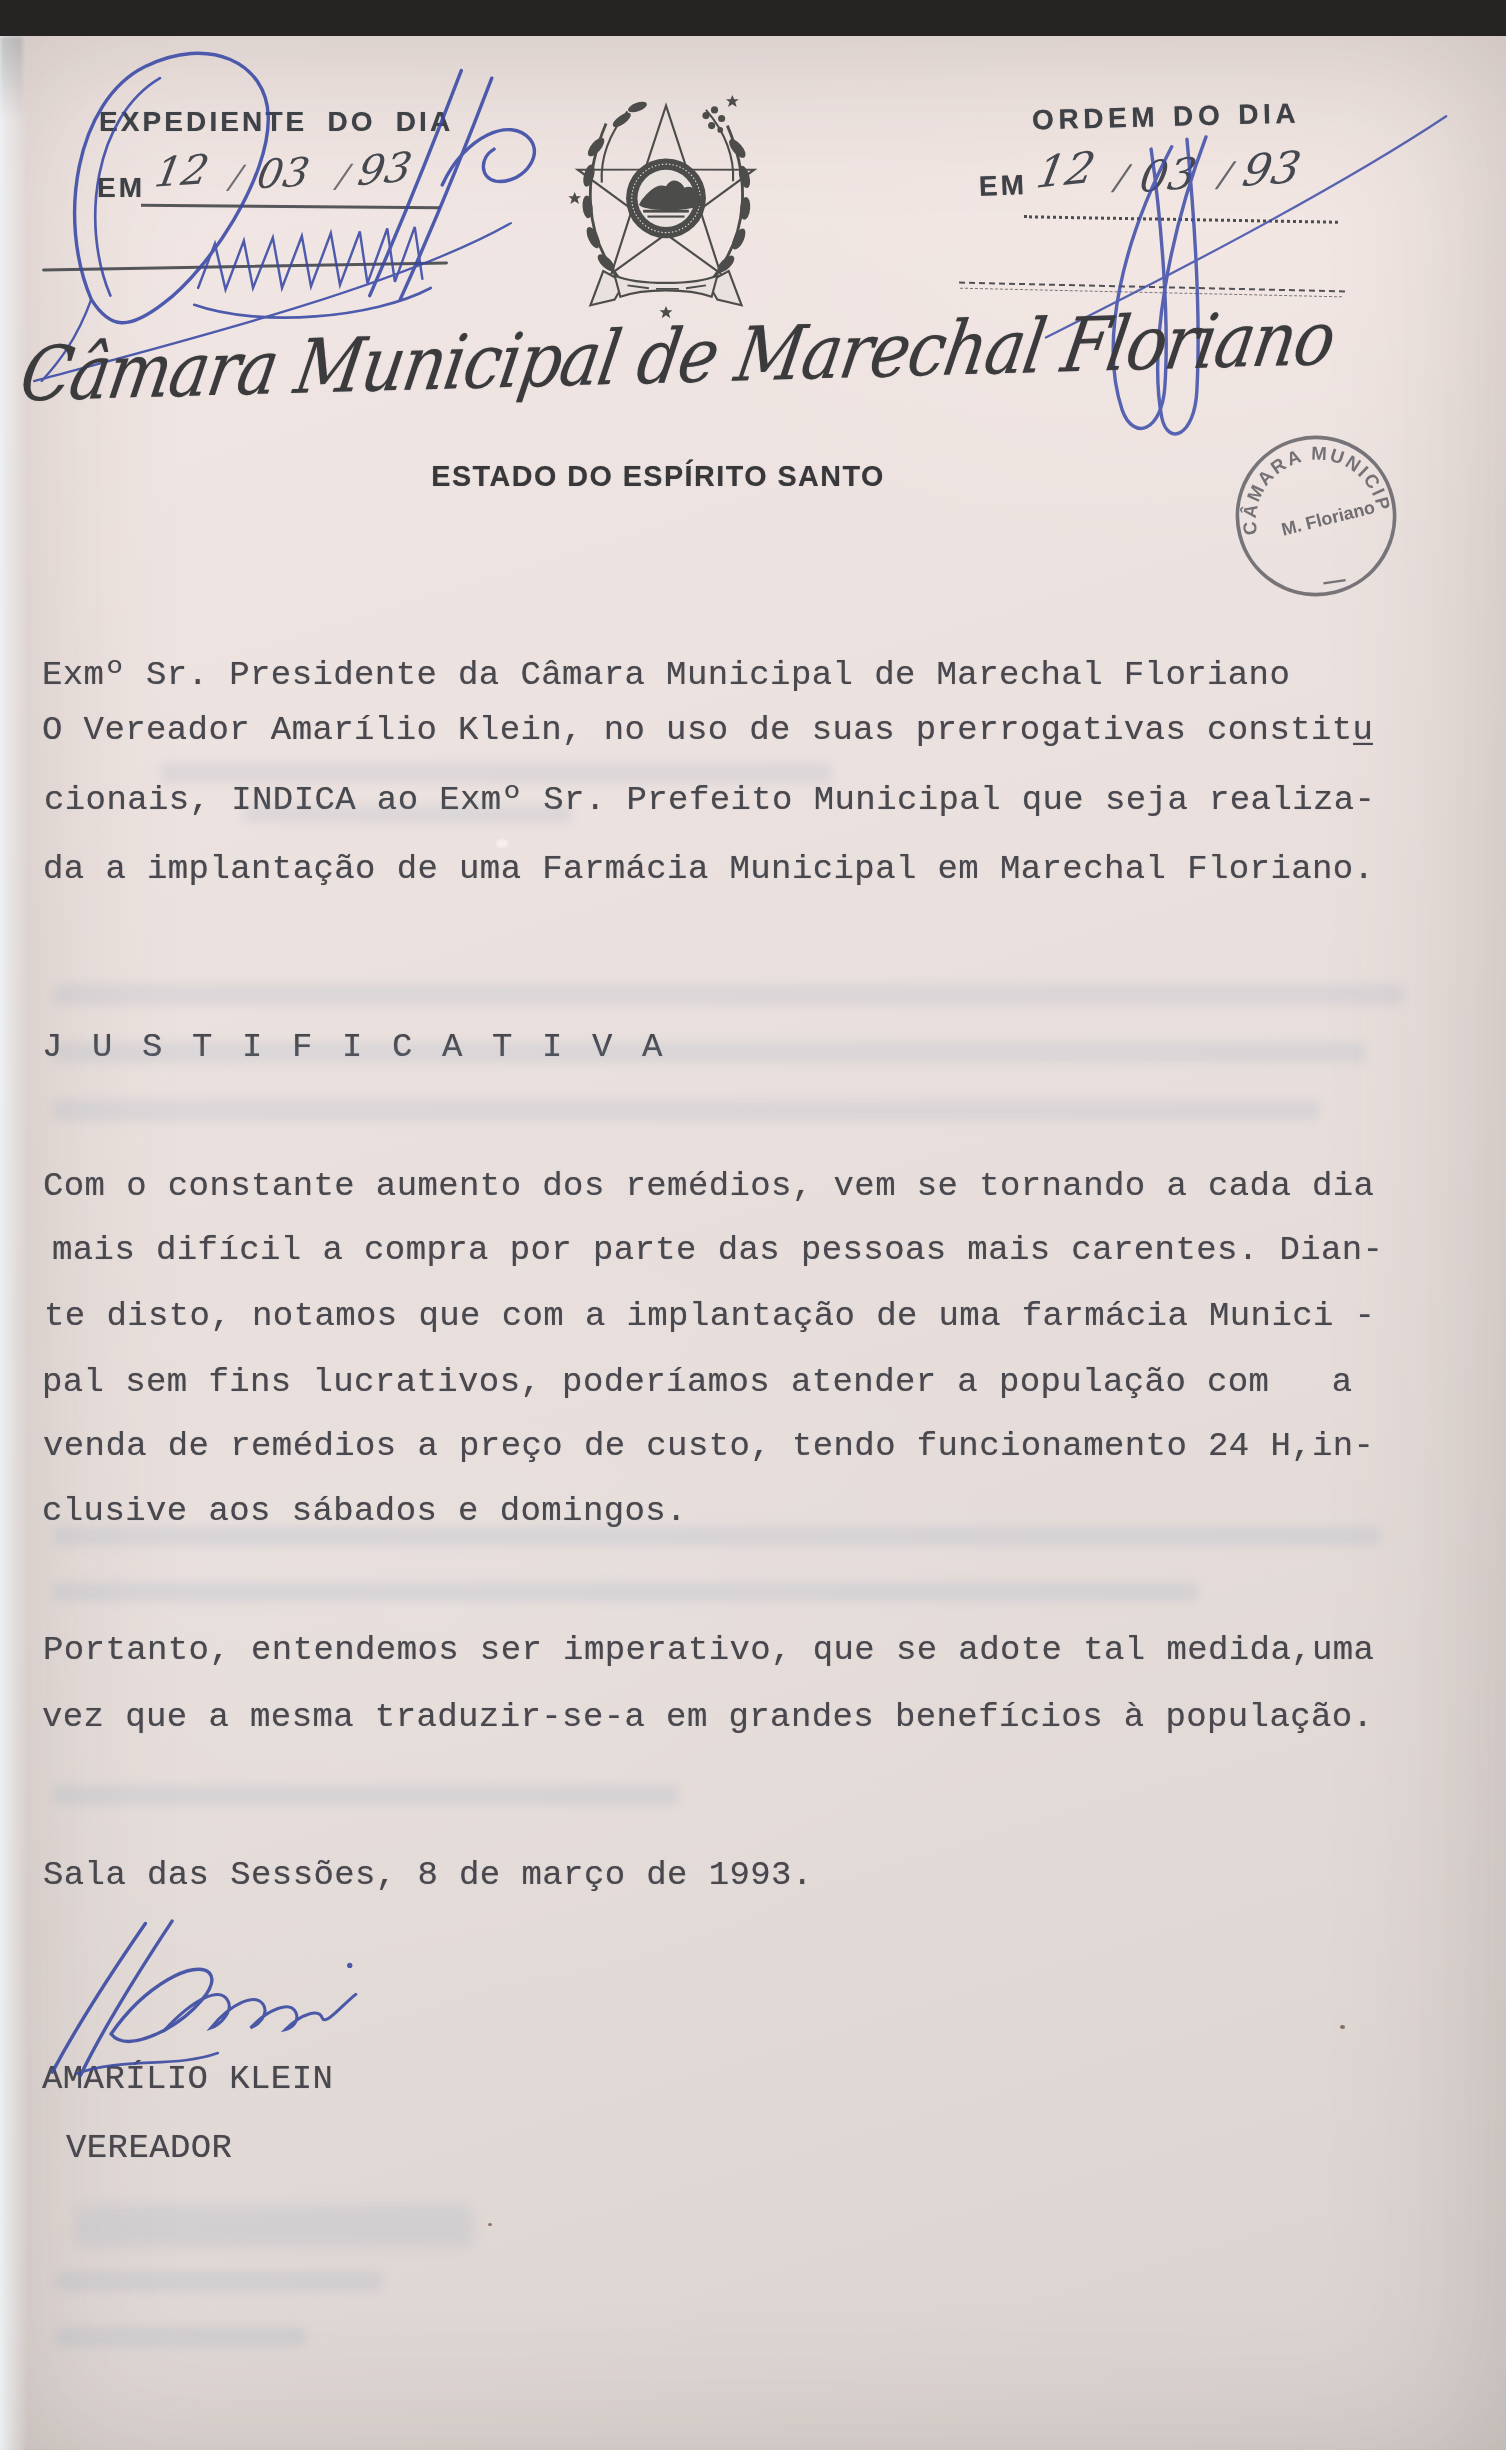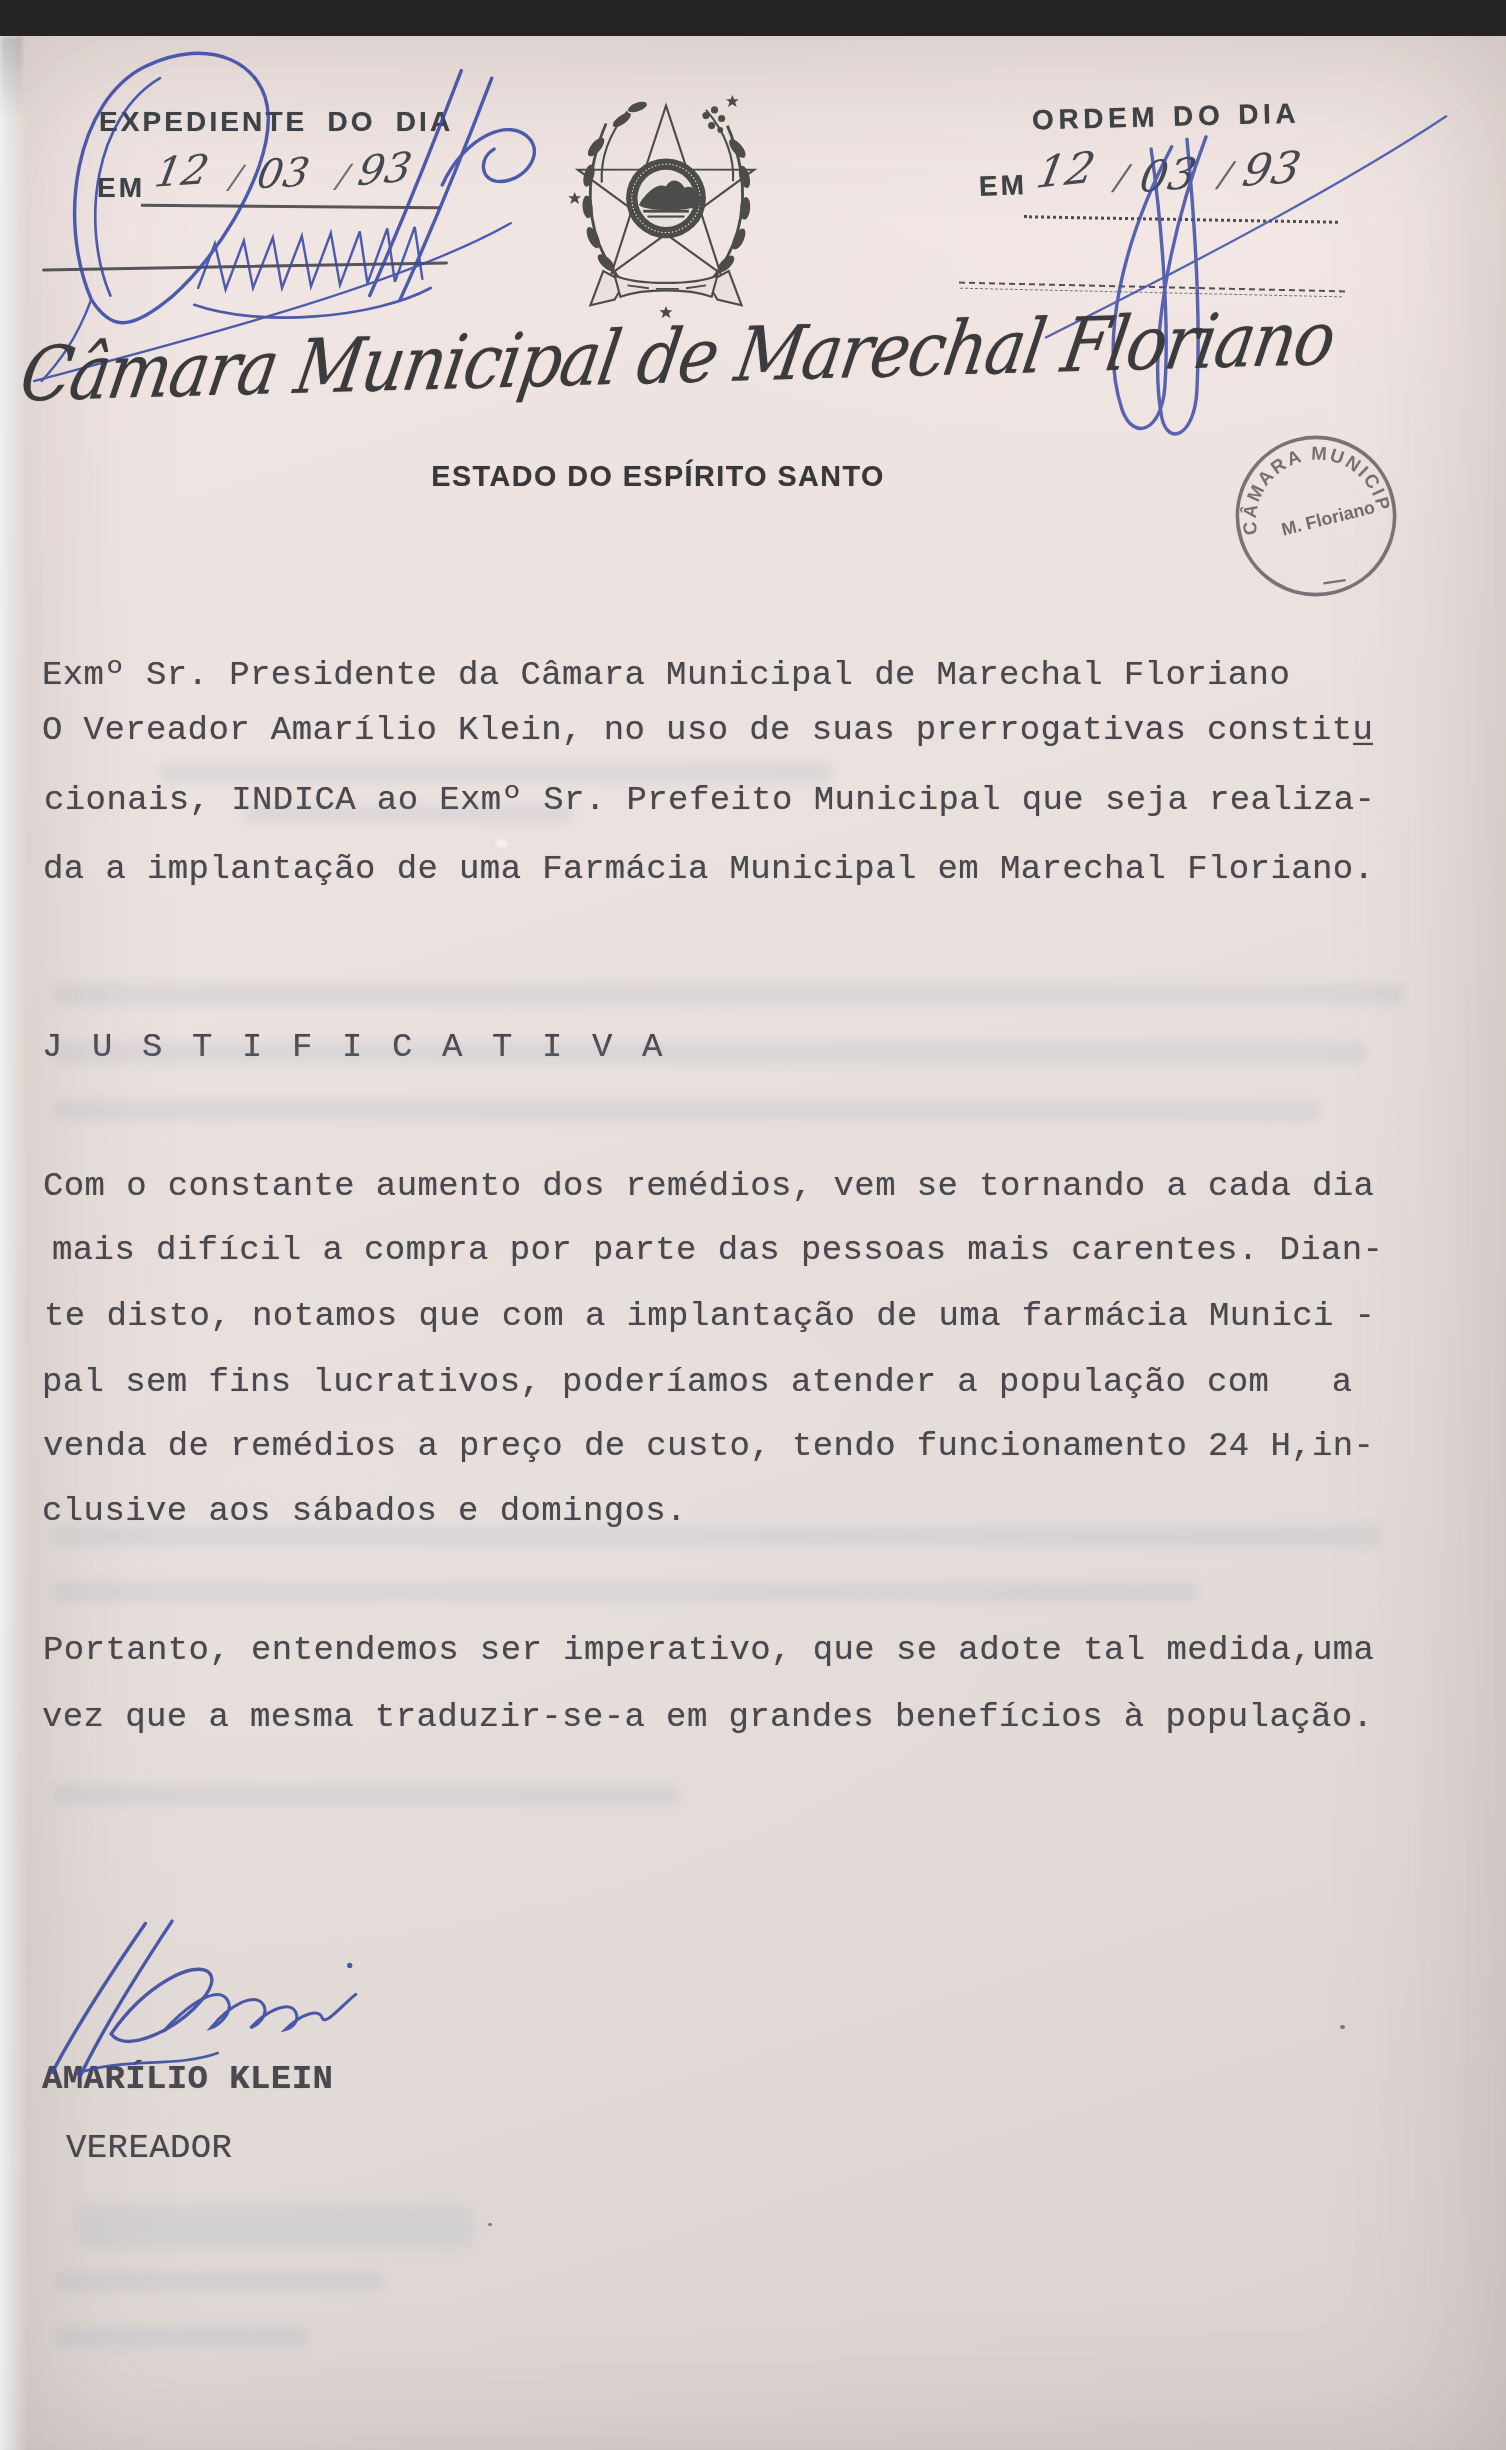--- a/index.html
+++ b/index.html
@@ -186,22 +186,23 @@
   <div class="typed" style="left:43px;top:1131px;">Com o constante aumento dos remédios, vem se tornando a cada dia</div>
   <div class="typed" style="left:52px;top:1195px;">mais difícil a compra por parte das pessoas mais carentes. Dian-</div>
   <div class="typed" style="left:44px;top:1261px;">te disto, notamos que com a implantação de uma farmácia Munici -</div>
   <div class="typed" style="left:42px;top:1327px;">pal sem fins lucrativos, poderíamos atender a população com   a</div>
   <div class="typed" style="left:43px;top:1391px;">venda de remédios a preço de custo, tendo funcionamento 24 H,in-</div>
   <div class="typed" style="left:42px;top:1456px;">clusive aos sábados e domingos.</div>
 
   <div class="typed" style="left:43px;top:1595px;">Portanto, entendemos ser imperativo, que se adote tal medida,uma</div>
   <div class="typed" style="left:42px;top:1662px;">vez que a mesma traduzir-se-a em grandes benefícios à população.</div>
 
-
-  <div class="typed" style="left:42px;top:2024px;font-weight:bold;text-align:center;">AMARÍLIO KLEIN</div>
+  <div class="typed" style="left:43px;top:1820px;">Sala das Sessões, 8 de março de 1993.</div>
+
+  <div class="typed" style="left:42px;top:2024px;font-weight:normal;text-align:center;">AMARÍLIO KLEIN</div>
   <div class="typed" style="left:66px;top:2093px;">VEREADOR</div>
 
   <svg class="abs" style="left:23px;top:1876px;opacity:.9;" width="382" height="183" viewBox="0 0 500 240">
     <g fill="none" stroke="#3a4aa3" stroke-width="4.5" stroke-linecap="round">
       <path d="M160,15 C115,80 70,150 38,210"></path>
       <path d="M195,12 C150,80 105,152 75,214"></path>
       <path d="M115,160 C160,95 225,62 244,80 C258,96 222,135 185,155 C152,172 128,176 115,160"></path>
       <path d="M185,155 C225,112 258,98 268,116 C276,130 258,148 246,152 C272,120 305,105 315,122 C322,135 308,148 298,152 C322,126 350,117 357,131 C363,143 352,152 344,154 C366,132 388,127 392,139 C396,150 420,120 436,108" stroke-width="4"></path>
       <path d="M70,212 C130,190 200,205 255,185" stroke-width="3.5"></path>
       <circle cx="428" cy="70" r="3.5" fill="#3a4aa3" stroke="none"></circle>

